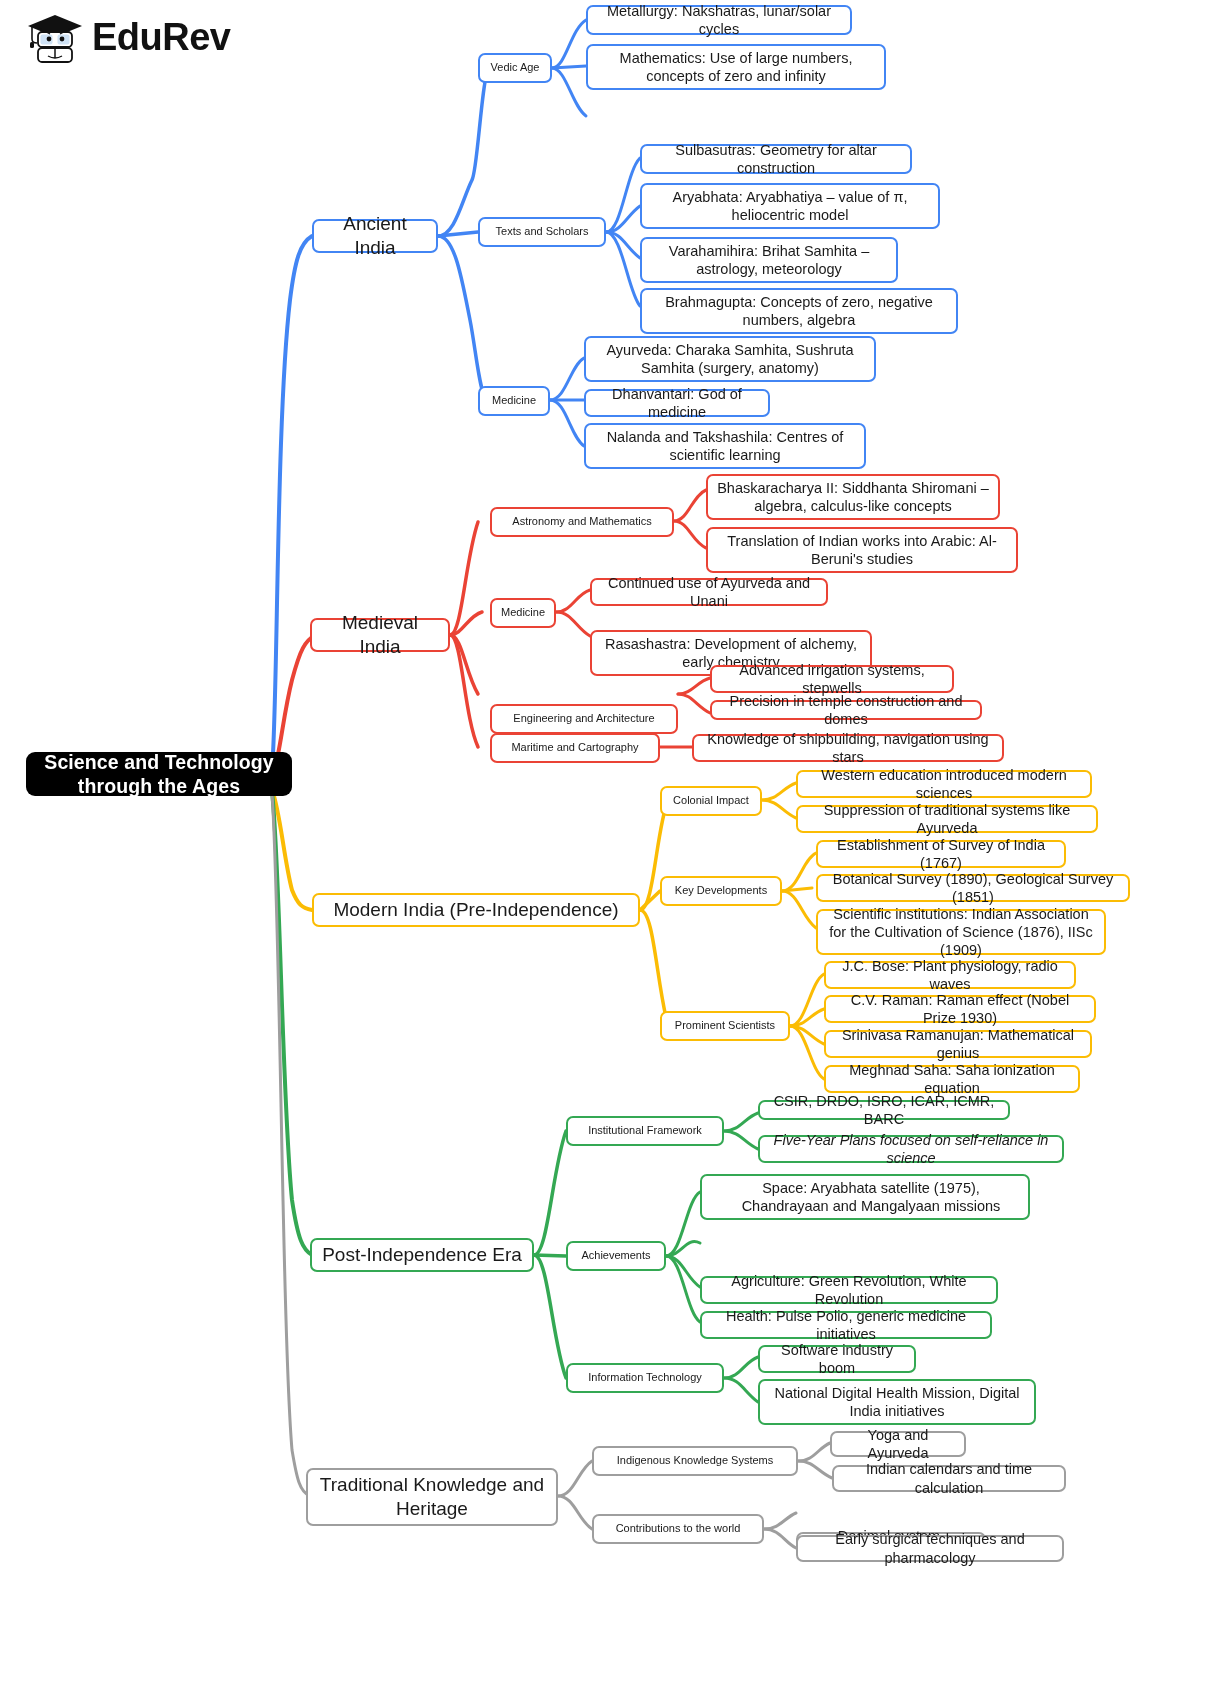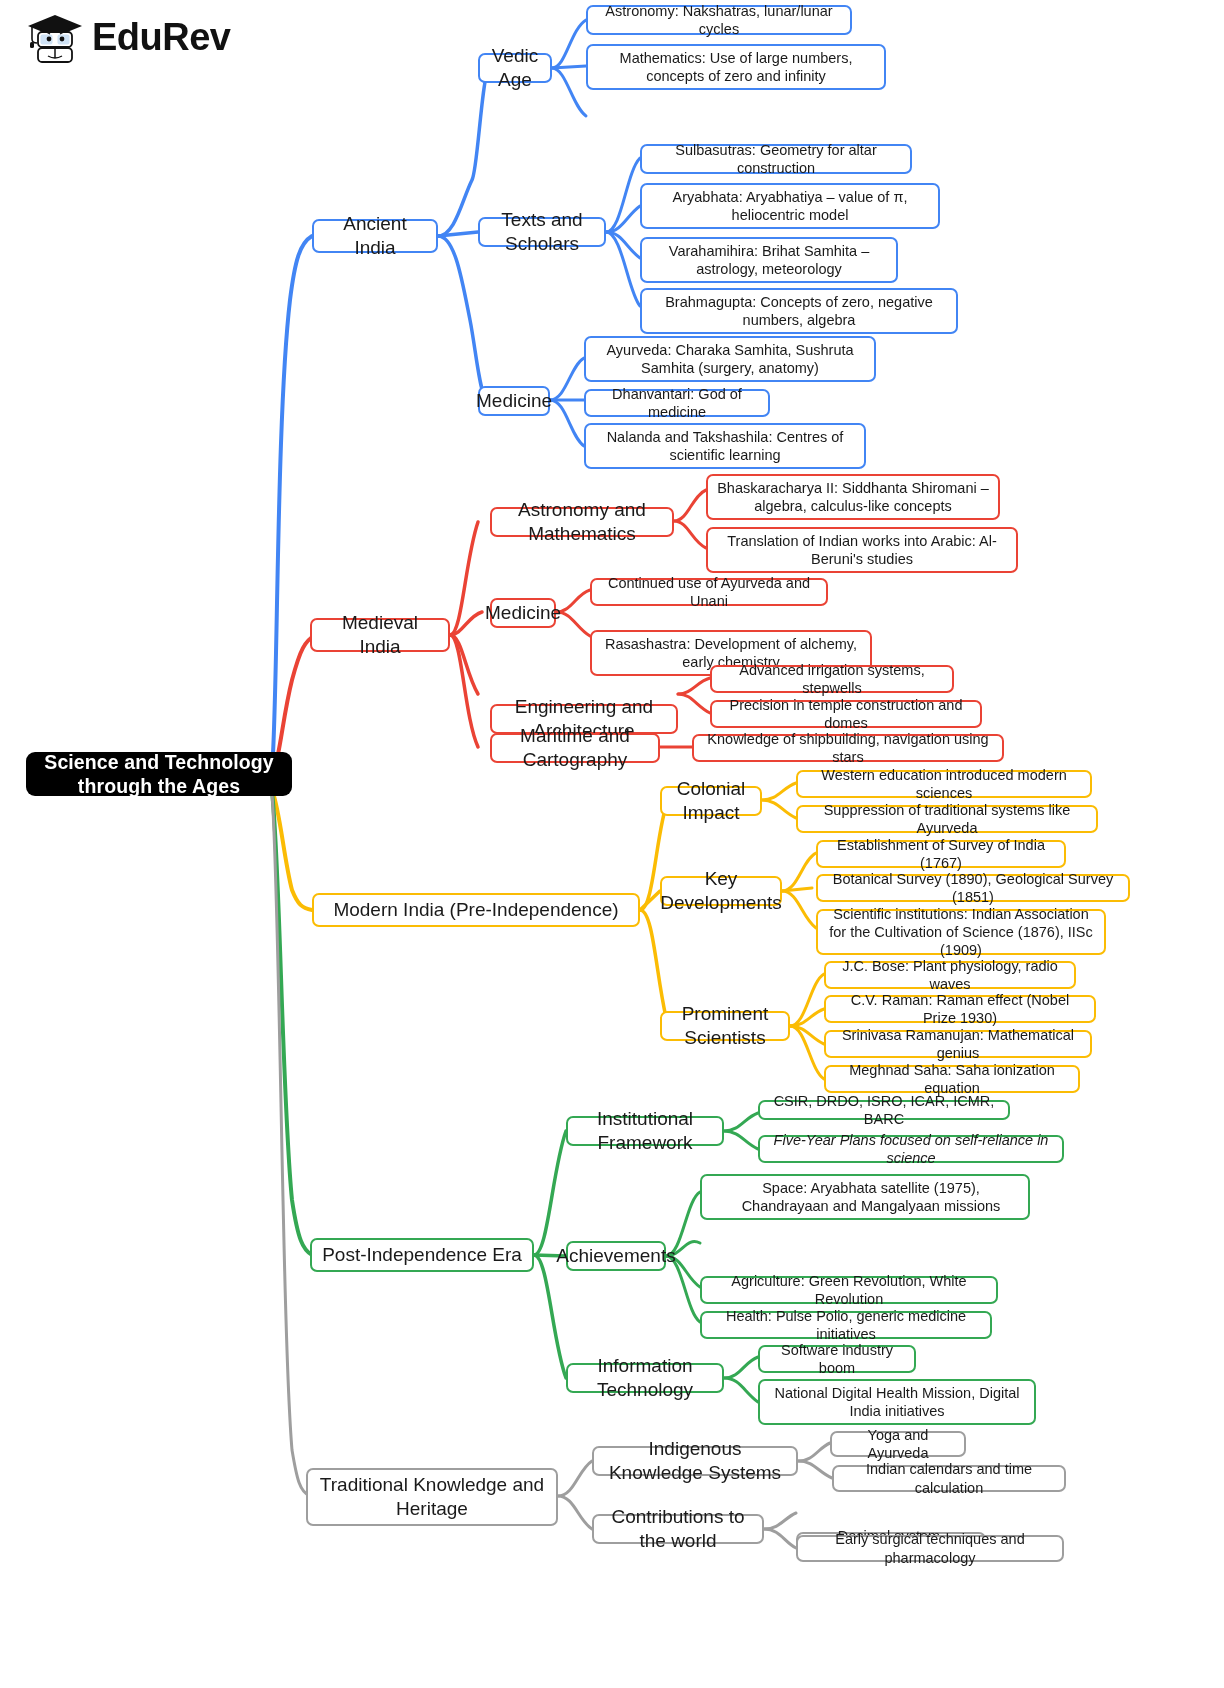--- a/index.html
+++ b/index.html
@@ -8,21 +8,21 @@
   #canvas{position:absolute;left:0;top:0;width:1224px;height:1688px;}
   svg.links{position:absolute;left:0;top:0;width:1224px;height:1688px;pointer-events:none;}
 
   .node{position:absolute;box-sizing:border-box;display:flex;align-items:center;
         justify-content:center;text-align:center;border-radius:7px;background:#fff;
         border:2.5px solid #888;color:#1a1a1a;line-height:1.25;padding:3px 8px;}
 
   .root{background:#000000;border:none;border-radius:9px;color:#ffffff;
         font-weight:bold;font-size:19.5px;letter-spacing:.1px;}
   .lvl1{font-size:19px;border-width:2.5px;}
-  .lvl2{font-size:19px;border-width:2.5px;}
+  .lvl2{font-size:11px;border-width:2.5px;}
   .lvl3{font-size:14.5px;border-width:2.5px;}
 
   .c-blue{border-color:#4285f4;}
   .c-red{border-color:#ea4335;}
   .c-amber{border-color:#fbbc04;}
   .c-green{border-color:#34a853;}
   .c-gray{border-color:#9e9e9e;}
 
   
   #logo{position:absolute;left:14px;top:8px;width:240px;height:62px;}
@@ -135,21 +135,21 @@
       <path d="M764 1529 C 780 1529 784 1518 796 1513" stroke="#9e9e9e" stroke-width="3"></path>
       <path d="M764 1529 C 780 1529 784 1542 796 1548" stroke="#9e9e9e" stroke-width="3"></path>
     </g>
   </svg>
 
   <div class="node root" style="left:6px;top:752px;width:266px;height:44px;margin-left:20px;">Science and Technology through the Ages</div>
 
   <div class="node lvl1 c-blue" style="left:312px;top:219px;width:126px;height:34px;">Ancient India</div>
 
   <div class="node lvl2 c-blue" style="left:478px;top:53px;width:74px;height:30px;">Vedic Age</div>
-  <div class="node lvl3 c-blue" style="left:586px;top:5px;width:266px;height:30px;">Astronomy: Nakshatras, lunar/lunar cycles</div>
+  <div class="node lvl3 c-blue" style="left:586px;top:5px;width:266px;height:30px;">Metallurgy: Nakshatras, lunar/solar cycles</div>
   <div class="node lvl3 c-blue" style="left:586px;top:44px;width:300px;height:46px;">Mathematics: Use of large numbers, concepts of zero and infinity</div>
 
   <div class="node lvl2 c-blue" style="left:478px;top:217px;width:128px;height:30px;">Texts and Scholars</div>
   <div class="node lvl3 c-blue" style="left:640px;top:144px;width:272px;height:30px;">Sulbasutras: Geometry for altar construction</div>
   <div class="node lvl3 c-blue" style="left:640px;top:183px;width:300px;height:46px;">Aryabhata: Aryabhatiya – value of π, heliocentric model</div>
   <div class="node lvl3 c-blue" style="left:640px;top:237px;width:258px;height:46px;">Varahamihira: Brihat Samhita – astrology, meteorology</div>
   <div class="node lvl3 c-blue" style="left:640px;top:288px;width:318px;height:46px;">Brahmagupta: Concepts of zero, negative numbers, algebra</div>
 
   <div class="node lvl2 c-blue" style="left:478px;top:386px;width:72px;height:30px;">Medicine</div>
   <div class="node lvl3 c-blue" style="left:584px;top:336px;width:292px;height:46px;">Ayurveda: Charaka Samhita, Sushruta Samhita (surgery, anatomy)</div>
@@ -161,21 +161,21 @@
   <div class="node lvl2 c-red" style="left:490px;top:507px;width:184px;height:30px;">Astronomy and Mathematics</div>
   <div class="node lvl3 c-red" style="left:706px;top:474px;width:294px;height:46px;">Bhaskaracharya II: Siddhanta Shiromani – algebra, calculus-like concepts</div>
   <div class="node lvl3 c-red" style="left:706px;top:527px;width:312px;height:46px;">Translation of Indian works into Arabic: Al-Beruni's studies</div>
 
   <div class="node lvl2 c-red" style="left:490px;top:598px;width:66px;height:30px;">Medicine</div>
   <div class="node lvl3 c-red" style="left:590px;top:578px;width:238px;height:28px;">Continued use of Ayurveda and Unani</div>
   <div class="node lvl3 c-red" style="left:590px;top:614px;width:282px;height:46px;margin-top:16px;">Rasashastra: Development of alchemy, early chemistry</div>
 
   <div class="node lvl2 c-red" style="left:490px;top:680px;width:188px;height:30px;margin-top:24px;">Engineering and Architecture</div>
   <div class="node lvl3 c-red" style="left:710px;top:665px;width:244px;height:28px;">Advanced irrigation systems, stepwells</div>
-  <div class="node lvl3 c-red" style="left:710px;top:700px;width:272px;height:28px;">Precision in temple construction and domes</div>
+  <div class="node lvl3 c-red" style="left:710px;top:700px;width:272px;height:20px;">Precision in temple construction and domes</div>
 
   <div class="node lvl2 c-red" style="left:490px;top:733px;width:170px;height:30px;">Maritime and Cartography</div>
   <div class="node lvl3 c-red" style="left:692px;top:734px;width:312px;height:28px;">Knowledge of shipbuilding, navigation using stars</div>
 
   <div class="node lvl1 c-amber" style="left:312px;top:893px;width:328px;height:34px;">Modern India (Pre-Independence)</div>
 
   <div class="node lvl2 c-amber" style="left:660px;top:786px;width:102px;height:30px;">Colonial Impact</div>
   <div class="node lvl3 c-amber" style="left:796px;top:770px;width:296px;height:28px;">Western education introduced modern sciences</div>
   <div class="node lvl3 c-amber" style="left:796px;top:805px;width:302px;height:28px;">Suppression of traditional systems like Ayurveda</div>
 

